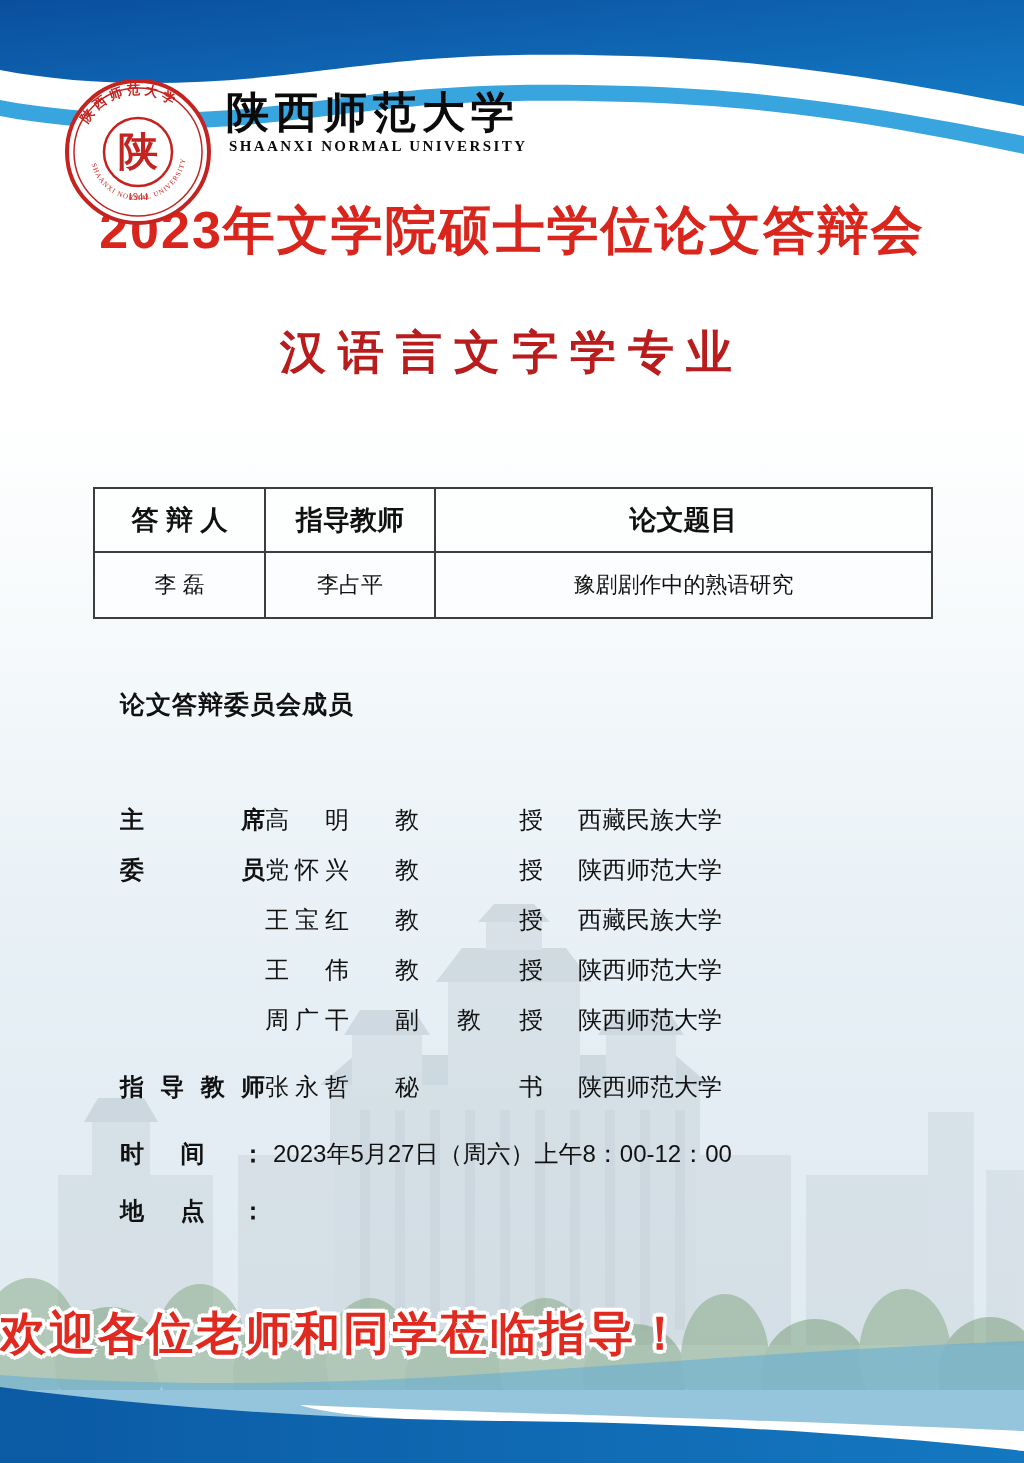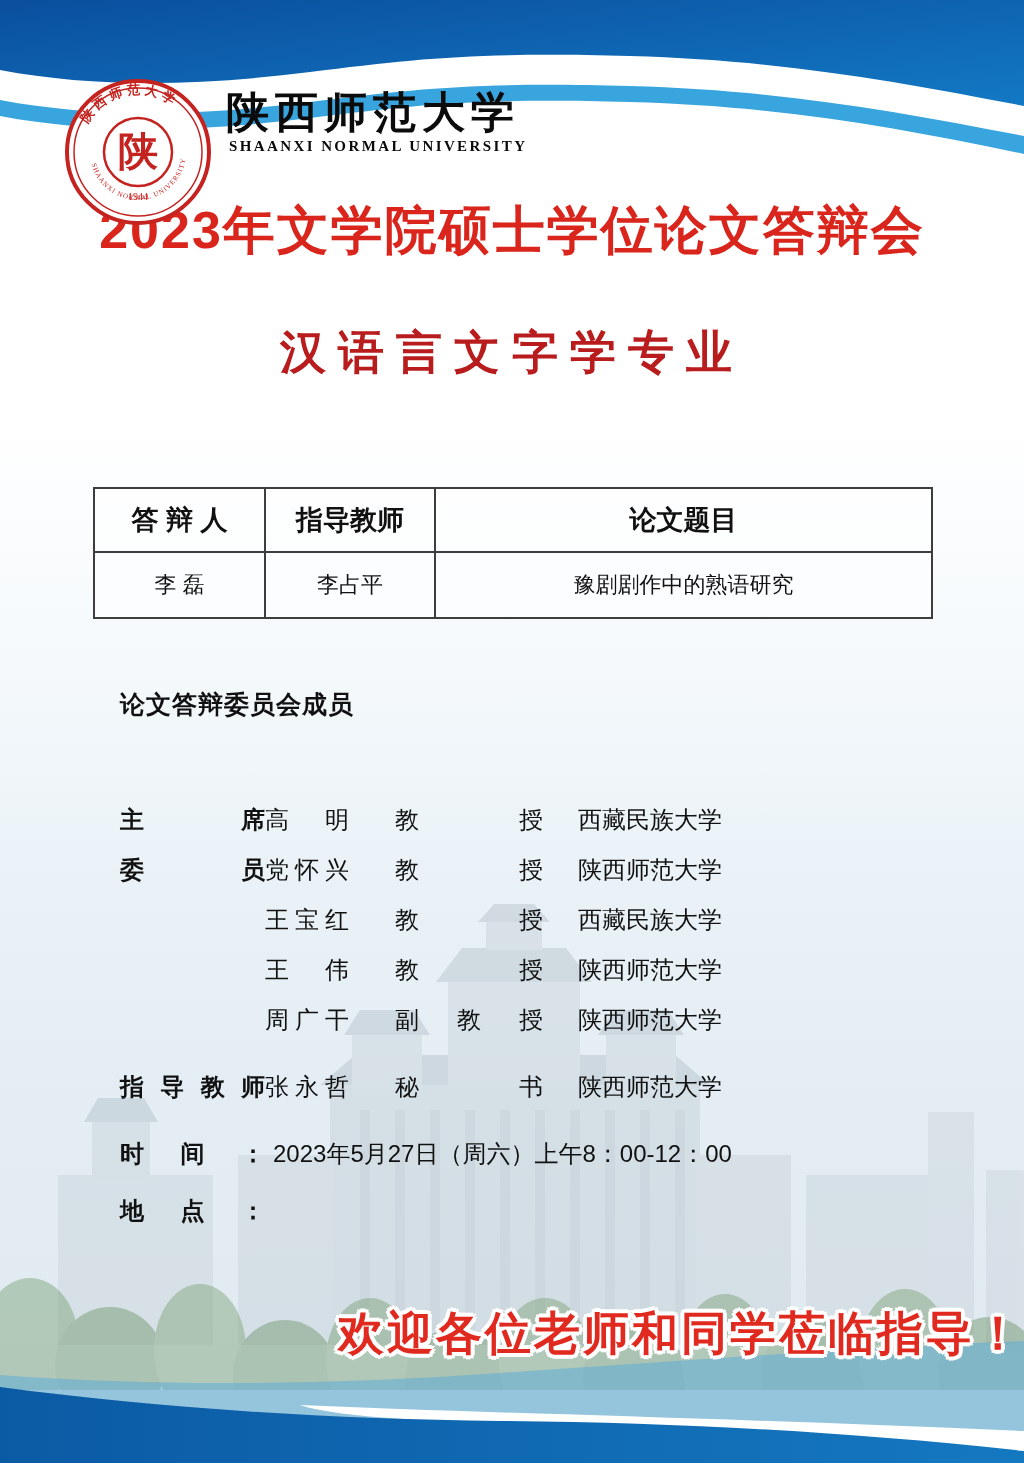--- a/index.html
+++ b/index.html
@@ -48,21 +48,21 @@
   .cell-role{width:145px;font-weight:bold;text-align:justify;text-align-last:justify;flex:none;}
   .cell-name{width:84px;text-align:justify;text-align-last:justify;margin-right:46px;flex:none;}
   .cell-title{width:148px;text-align:justify;text-align-last:justify;margin-right:35px;flex:none;}
   .cell-univ{flex:none;}
   .row-secretary{margin-top:17px;}
   .row-time{margin-top:17px;gap:8px;}
   .row-place{margin-top:7px;gap:26px;}
   .cell-value{font-size:24px;}
   
   #welcome-line{
-    top:1303px;left:0;width:100%;text-align:right;z-index:4;
+    top:1303px;left:0;width:100%;text-align:left;z-index:4;
     font-size:46px;font-weight:900;letter-spacing:3px;color:#e12a1f;
     text-shadow:
       -3px -3px 0 #fff, 3px -3px 0 #fff, -3px 3px 0 #fff, 3px 3px 0 #fff,
       -4px 0 0 #fff, 4px 0 0 #fff, 0 -4px 0 #fff, 0 4px 0 #fff,
       -2px -2px 0 #fff, 2px -2px 0 #fff, -2px 2px 0 #fff, 2px 2px 0 #fff;
   }
   
   #campus-photo{top:870px;left:0;width:1024px;height:593px;z-index:1;pointer-events:none;}
   
   #bottom-wave{bottom:0;left:0;width:1024px;height:130px;z-index:3;}

